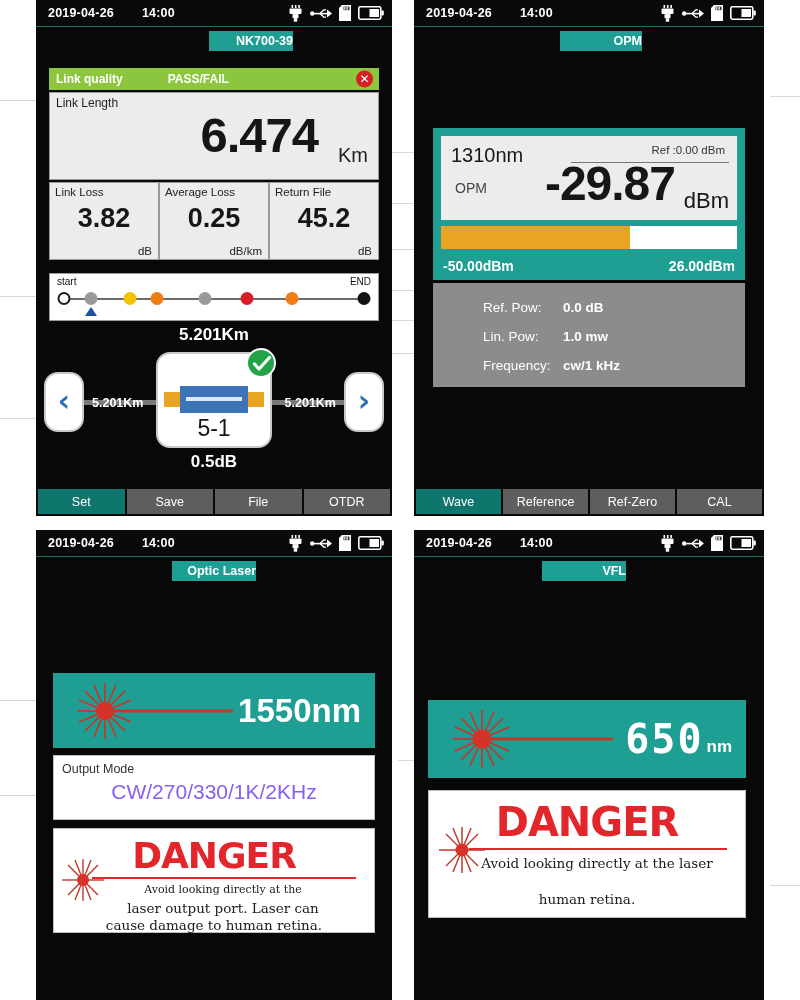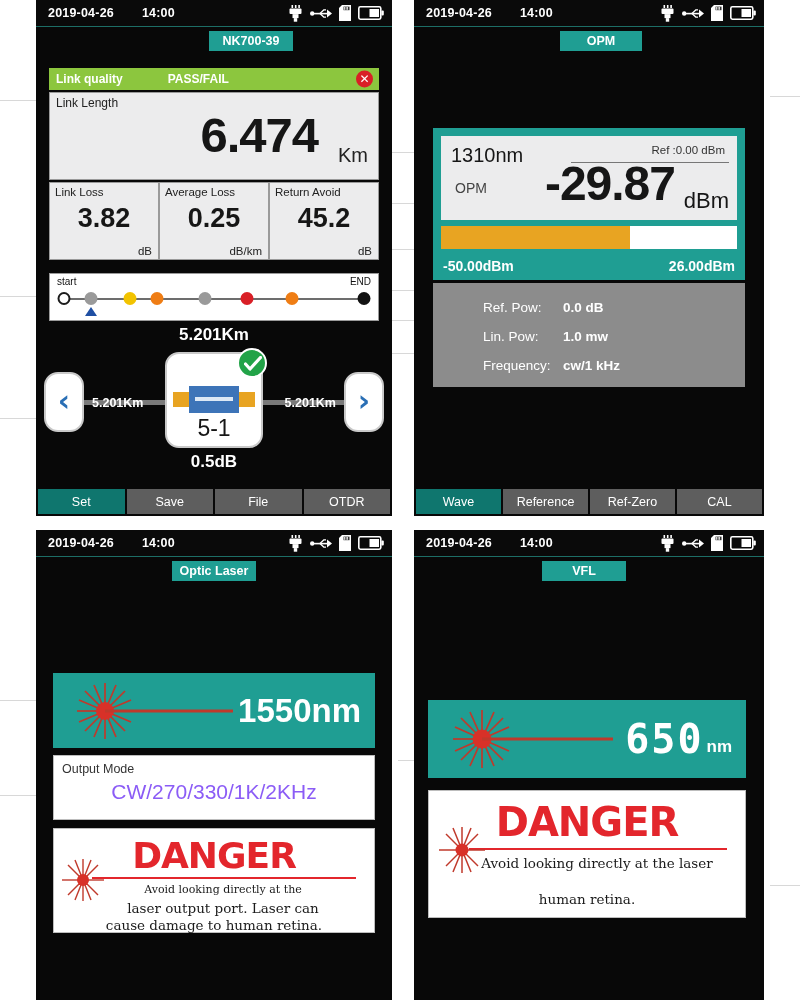--- a/index.html
+++ b/index.html
@@ -19,21 +19,21 @@
   
   .statusbar{position:relative;height:26px;background:#0a0a0a;border-bottom:1px solid #1d6e66;
              display:flex;align-items:center;color:#fff;font-size:12.5px;font-weight:bold;letter-spacing:.2px;}
   .sb-date{margin-left:12px;}
   .sb-time{margin-left:28px;}
   .sb-icons{margin-left:auto;margin-right:8px;display:flex;align-items:center;gap:7px;}
   .ico{display:block;}
 
   
   .titletab{position:absolute;background:#1f9e93;color:#fff;font-size:12.5px;font-weight:bold;
-            text-align:center;line-height:20px;height:20px;}
+            text-align:right;line-height:20px;height:20px;}
 
   
   .linkbar{position:absolute;left:13px;top:68px;width:330px;height:22px;background:#8cc63e;
            display:flex;align-items:center;color:#fff;font-size:12px;font-weight:bold;}
   .linkbar .lb1{margin-left:7px;}
   .linkbar .lb2{margin-left:45px;}
   .lb-close{position:absolute;right:6px;top:50%;transform:translateY(-50%);
             width:17px;height:17px;border-radius:50%;background:#d91f26;color:#fff;
             font-size:12px;line-height:17px;text-align:center;font-weight:bold;font-family:"DejaVu Sans",sans-serif;}
 
@@ -56,21 +56,21 @@
   .ev-line{position:absolute;left:14px;right:14px;top:24px;height:2px;background:#6d6d6d;}
   .ev-dot{position:absolute;top:18px;width:13px;height:13px;border-radius:50%;transform:translateX(-50%);}
   .ev-marker{position:absolute;top:33px;width:0;height:0;border-left:6px solid transparent;border-right:6px solid transparent;
              border-bottom:9px solid #1f4fa3;transform:translateX(-50%);}
 
   .km-top{position:absolute;left:0;right:0;top:325px;text-align:center;color:#fff;font-size:17px;font-weight:bold;}
 
   .map{position:absolute;left:0;right:0;top:352px;height:110px;}
   .map-line{position:absolute;left:40px;right:40px;top:48px;height:5px;background:#7a7a7a;}
   .node{position:absolute;background:#fff;border:2px solid #c9c9c9;border-radius:14px;box-sizing:border-box;}
-  .node-c{left:50%;transform:translateX(-50%);top:0px;width:98px;height:96px;}
+  .node-c{left:50%;transform:translateX(-50%);top:0px;width:116px;height:96px;}
   .conn{position:absolute;left:6px;right:6px;top:38px;height:15px;background:#e8a422;}
   .conn-mid{position:absolute;left:22px;right:22px;top:32px;height:27px;background:#3d74b8;}
   .conn-mid::after{content:"";position:absolute;left:6px;right:6px;top:11px;height:4px;background:#dce8f5;}
   .node-id{position:absolute;left:0;right:0;bottom:4px;text-align:center;font-size:23px;color:#161616;font-weight:500;}
   .check{position:absolute;right:-6px;top:-6px;width:30px;height:30px;border-radius:50%;background:#22a348;
          border:2px solid #fff;box-sizing:border-box;}
   .check svg{position:absolute;left:5px;top:6px;}
   .node-side{top:20px;width:40px;height:60px;}
   .node-l{left:8px;} .node-r{right:8px;}
   .chev{position:absolute;left:0;right:0;top:12px;text-align:center;color:#2a6fb5;font-size:30px;font-weight:bold;
@@ -198,21 +198,21 @@
       <span class="cs-lbl">Link Loss</span>
       <span class="cs-val">3.82</span>
       <span class="cs-unit">dB</span>
     </div>
     <div class="card c-s cs2">
       <span class="cs-lbl">Average Loss</span>
       <span class="cs-val">0.25</span>
       <span class="cs-unit">dB/km</span>
     </div>
     <div class="card c-s cs3">
-      <span class="cs-lbl">Return Avoid</span>
+      <span class="cs-lbl">Return File</span>
       <span class="cs-val">45.2</span>
       <span class="cs-unit">dB</span>
     </div>
 
     <div class="events">
       <span class="ev-start">start</span>
       <span class="ev-end">END</span>
       <div class="ev-line"></div>
       <div id="ev-dots">
           <div class="ev-dot" style="left: calc(0% + 14px); background: rgb(255, 255, 255); border: 2px solid rgb(27, 27, 27); box-sizing: border-box;"></div>

